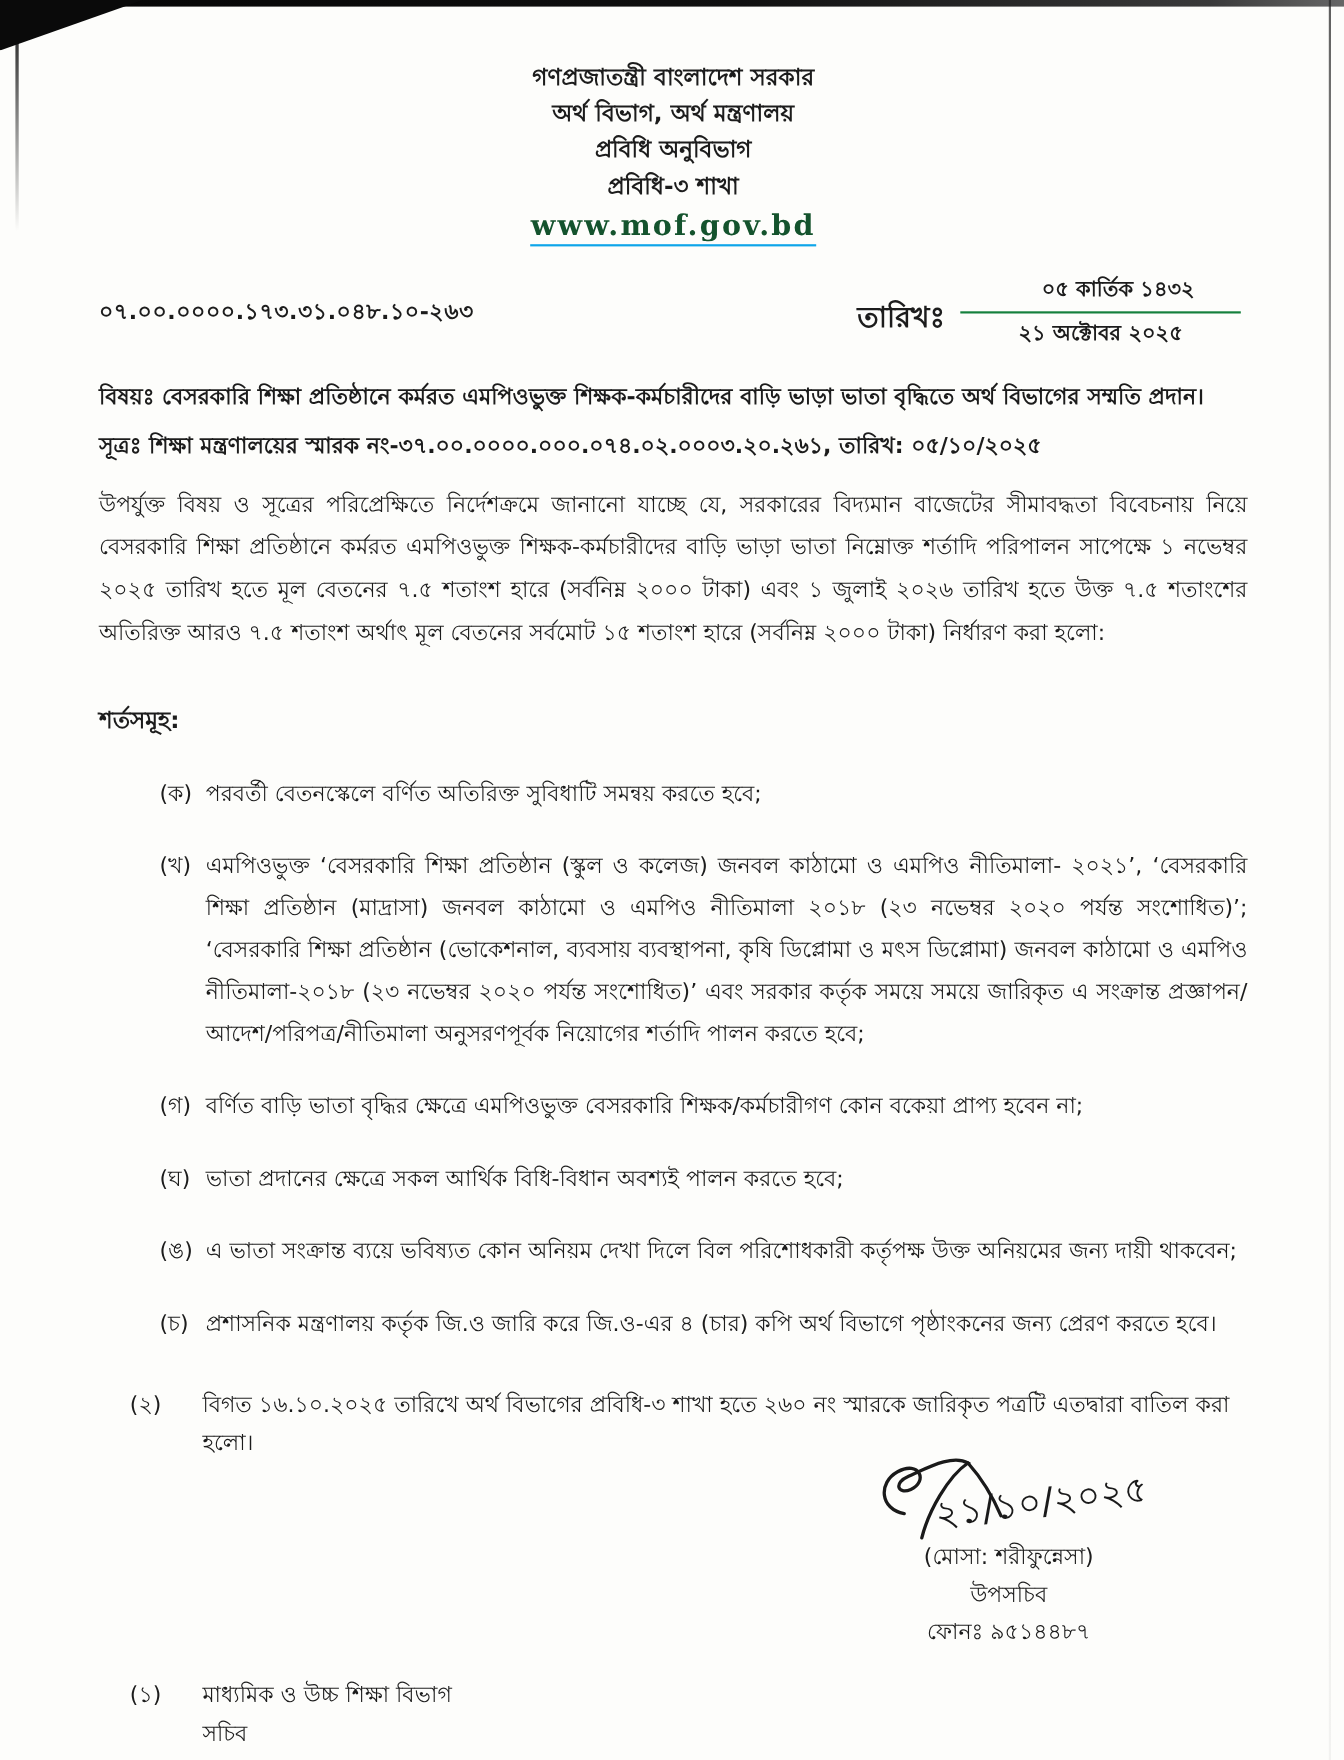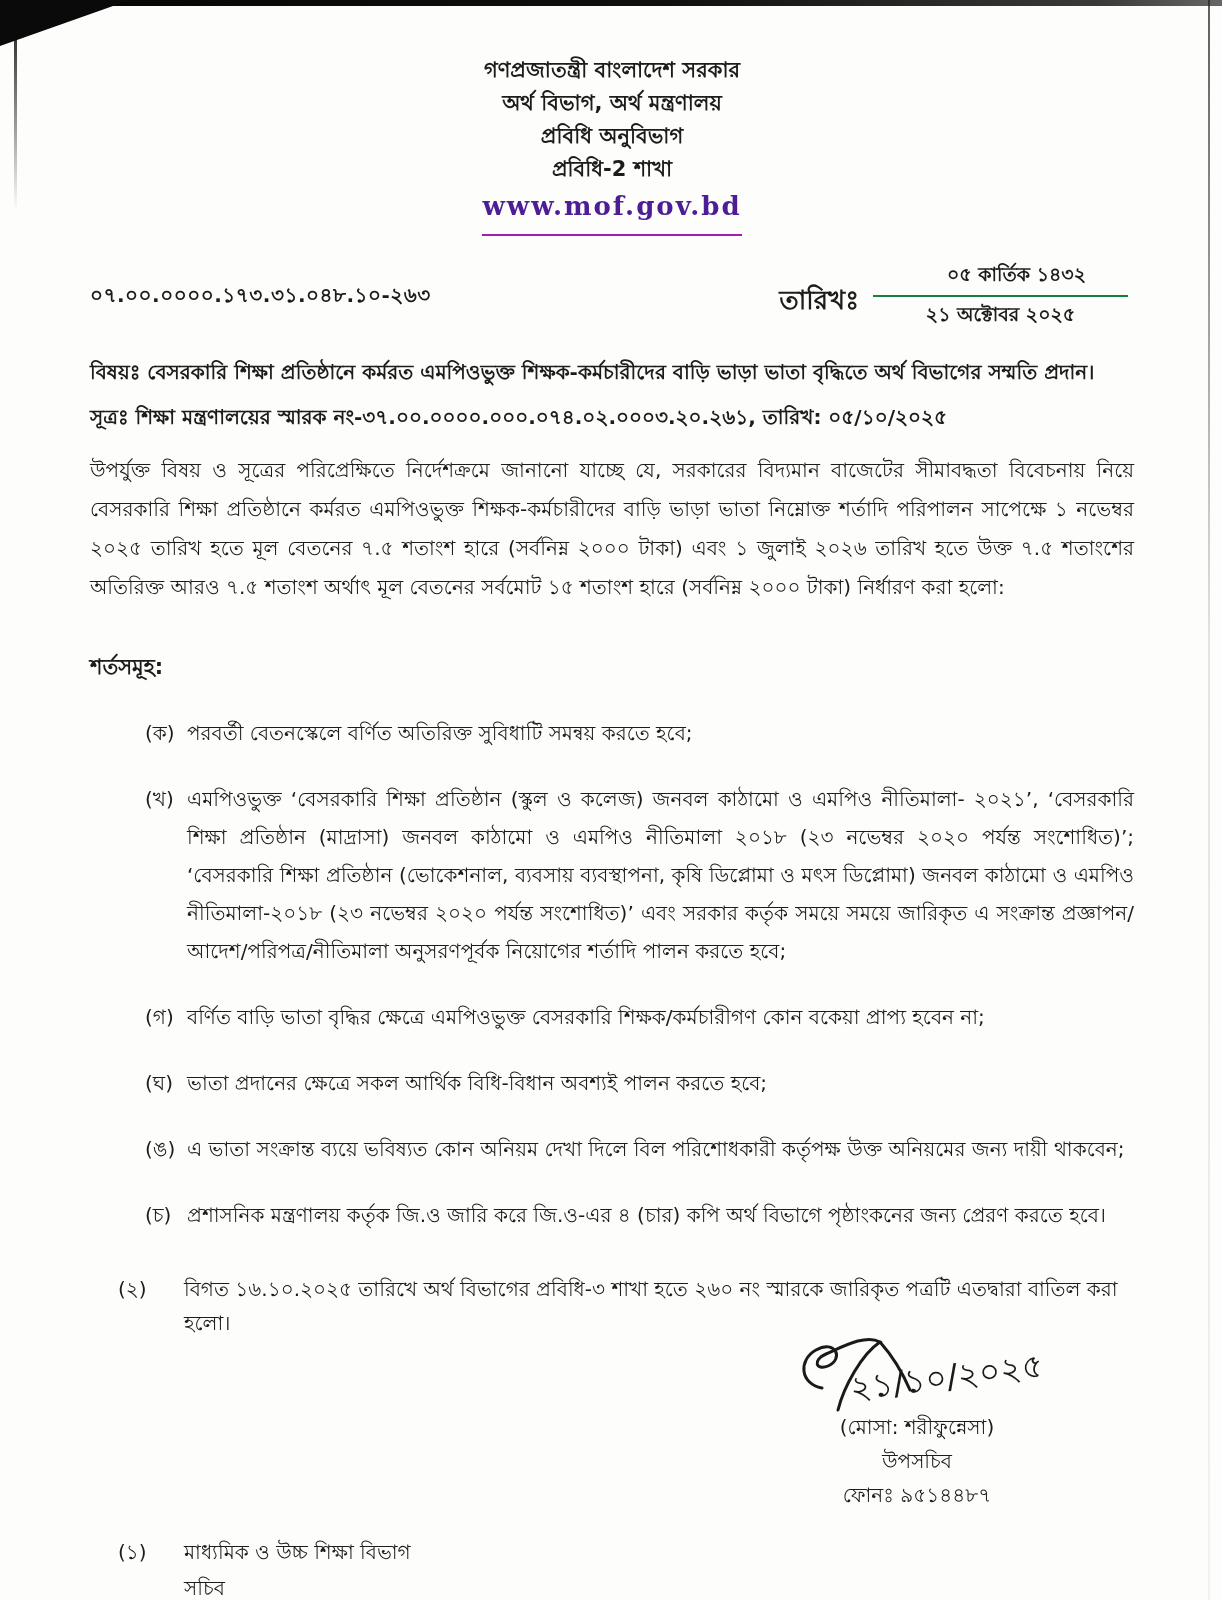--- a/index.html
+++ b/index.html
@@ -24,22 +24,22 @@
     background:linear-gradient(#0a0a0a,rgba(10,10,10,0)); }
   .scan-right { position:absolute; top:0; right:12px; width:2px; height:100%;
     background:linear-gradient(rgba(40,40,40,.75),rgba(40,40,40,.12) 40%,rgba(40,40,40,.05)); }
 
   .content { position:relative; padding:54px 88px 0 90px; }
 
   
   .letterhead { text-align:center; }
   .letterhead .lh-line { font-size:21px; font-weight:bold; line-height:33px; }
   .website { display:inline-block; margin-top:5px; font-family:"DejaVu Serif", serif;
-    font-size:26px; letter-spacing:2px; font-weight:bold; color:#4c1d95;
-    border-bottom:2px solid #a21caf; padding-bottom:13px; }
+    font-size:26px; letter-spacing:2px; font-weight:bold; color:#14532d;
+    border-bottom:2px solid #0ea5e9; padding-bottom:1px; }
 
   
   .memo-row { display:flex; justify-content:space-between; align-items:center; margin-top:24px; }
   .memo-number { font-size:20px; font-weight:bold; letter-spacing:.5px; }
   .date-wrap { display:flex; align-items:center; gap:14px; margin-right:6px; }
   .date-label { font-size:26px; font-weight:bold; position:relative; top:6px; }
   .date-frac { text-align:center; min-width:255px; font-size:19px; font-weight:bold; }
   .date-frac .top { padding:0 8px 3px 40px; }
   .date-frac .bottom { border-top:2px solid #15803d; padding:3px 8px 0 8px; }
 
@@ -82,21 +82,21 @@
   <div class="scan-corner"></div>
   <div class="scan-left"></div>
   <div class="scan-right"></div>
 
   <div class="content">
 
     <div class="letterhead">
       <div class="lh-line">গণপ্রজাতন্ত্রী বাংলাদেশ সরকার</div>
       <div class="lh-line">অর্থ বিভাগ, অর্থ মন্ত্রণালয়</div>
       <div class="lh-line">প্রবিধি অনুবিভাগ</div>
-      <div class="lh-line">প্রবিধি-2 শাখা</div>
+      <div class="lh-line">প্রবিধি-৩ শাখা</div>
       <div><span class="website">www.mof.gov.bd</span></div>
     </div>
 
     <div class="memo-row">
       <span class="memo-number">০৭.০০.০০০০.১৭৩.৩১.০৪৮.১০-২৬৩</span>
       <div class="date-wrap">
         <span class="date-label">তারিখঃ</span>
         <div class="date-frac">
           <div class="top">০৫ কার্তিক ১৪৩২</div>
           <div class="bottom">২১ অক্টোবর ২০২৫</div>

